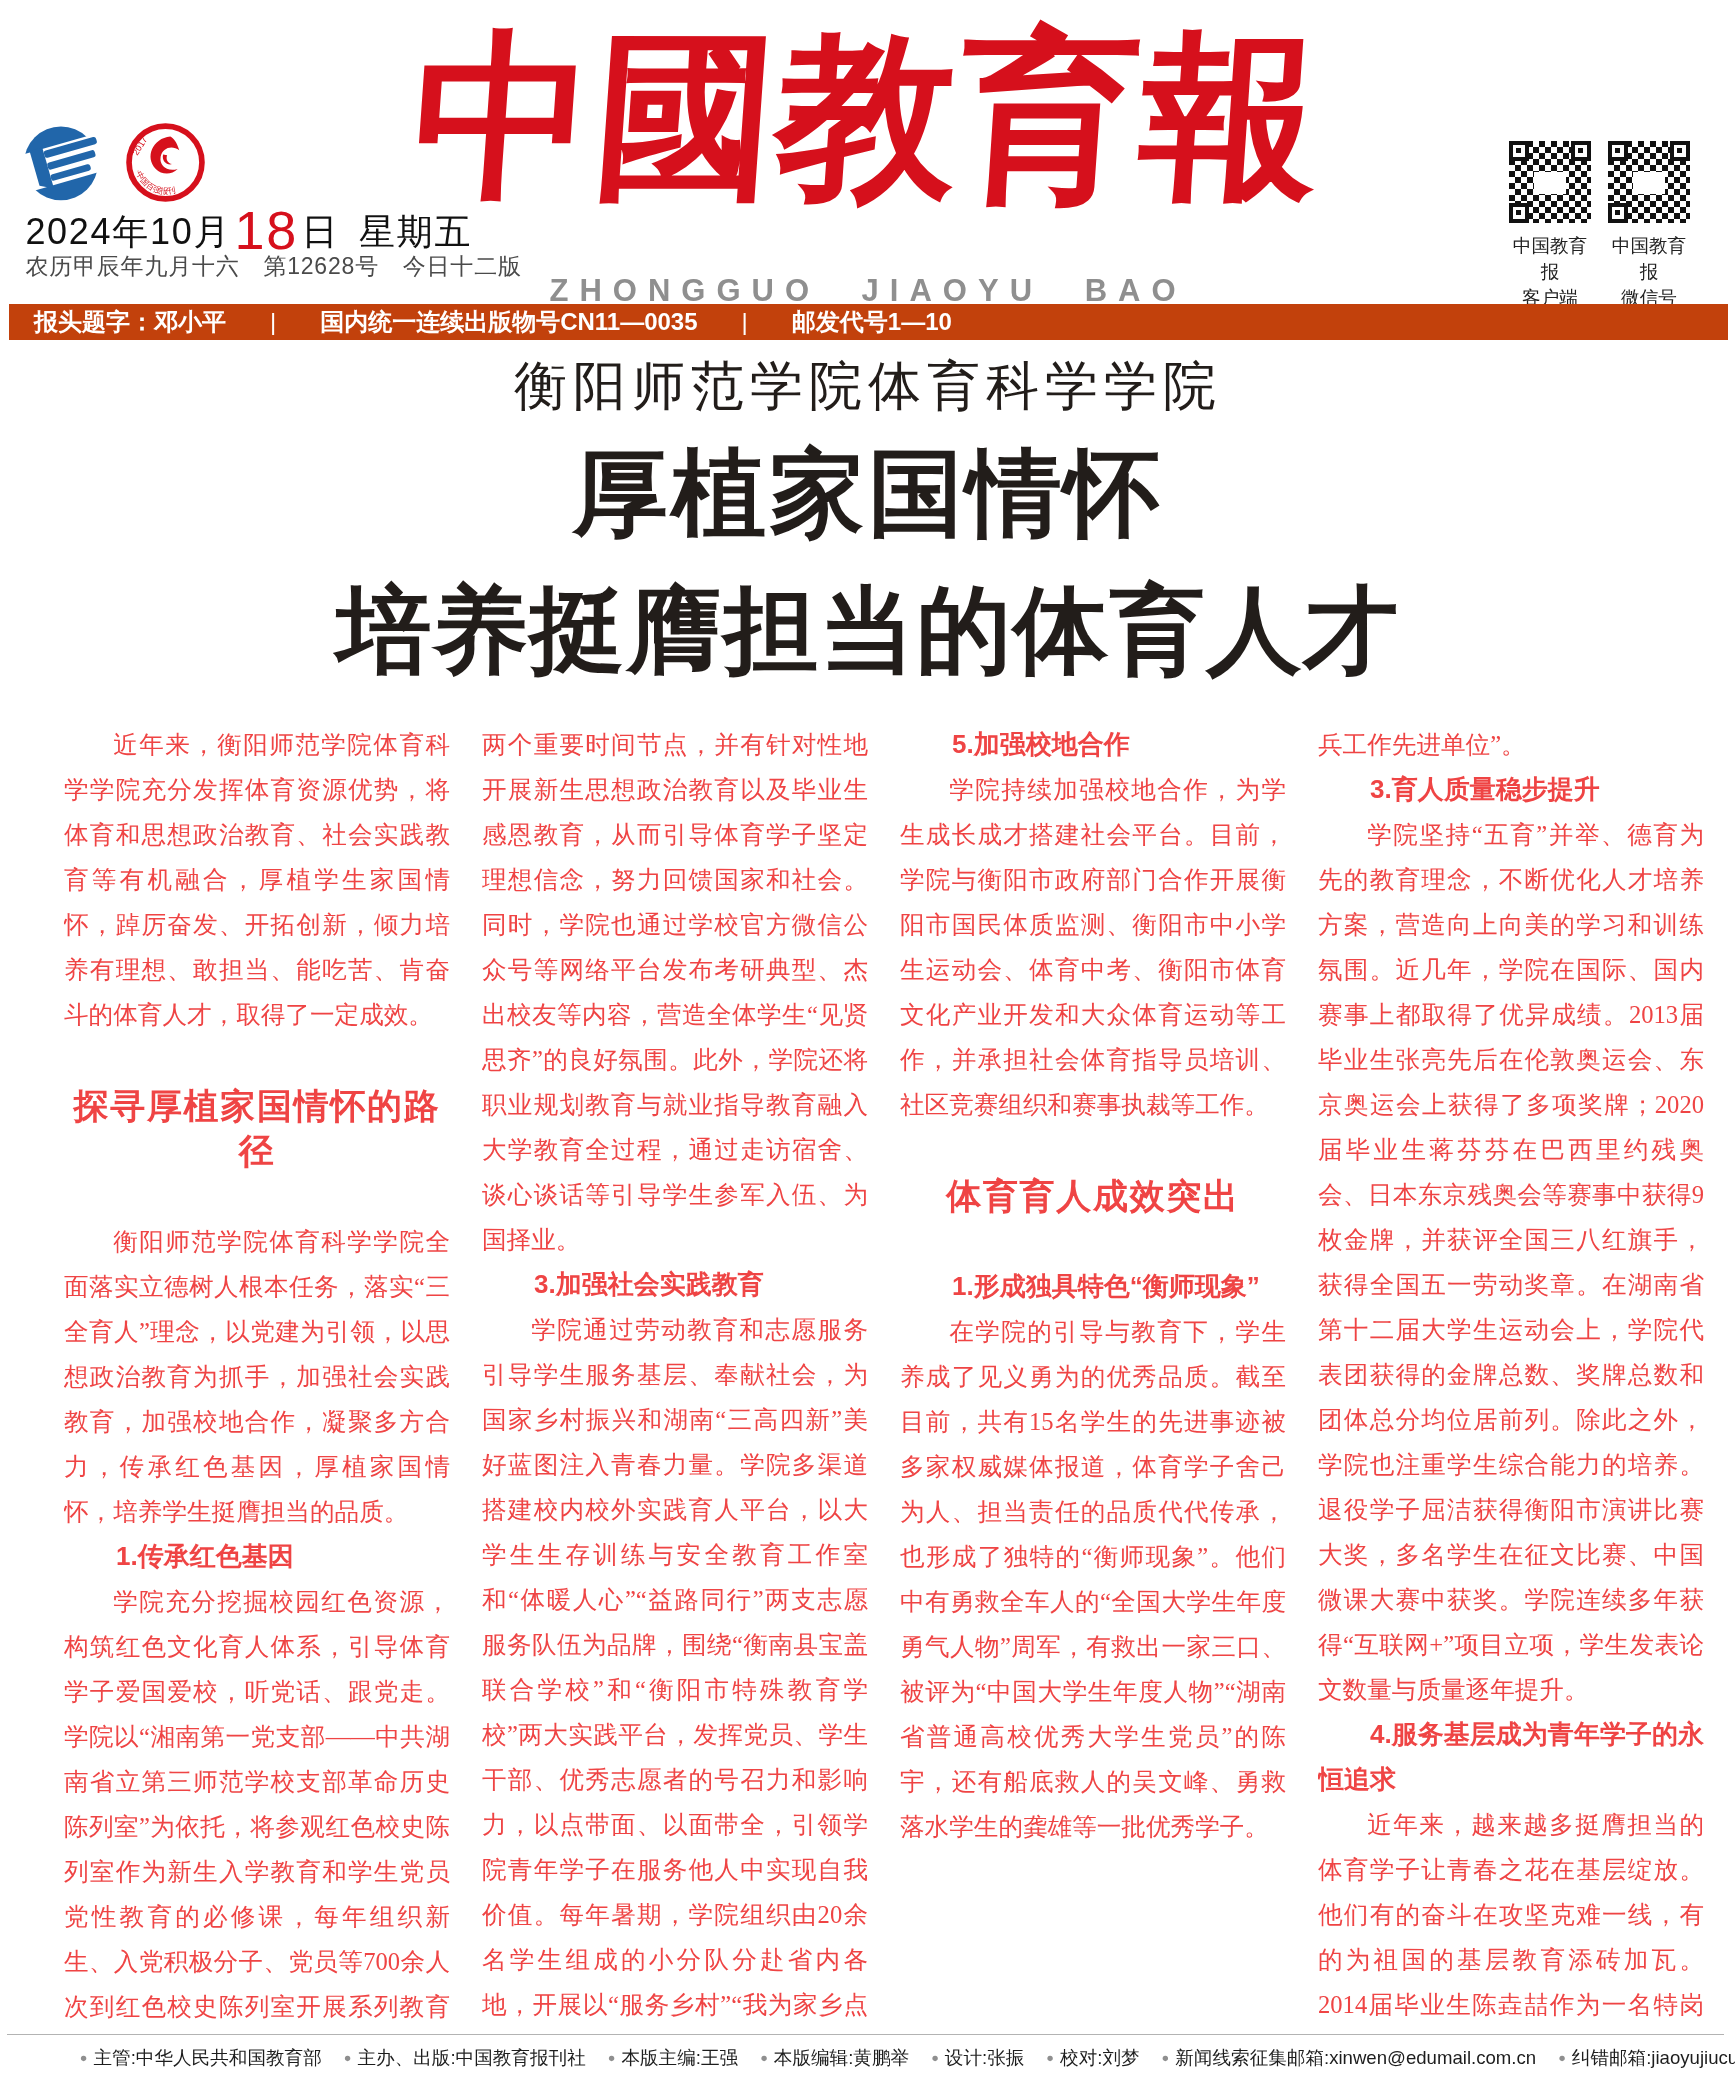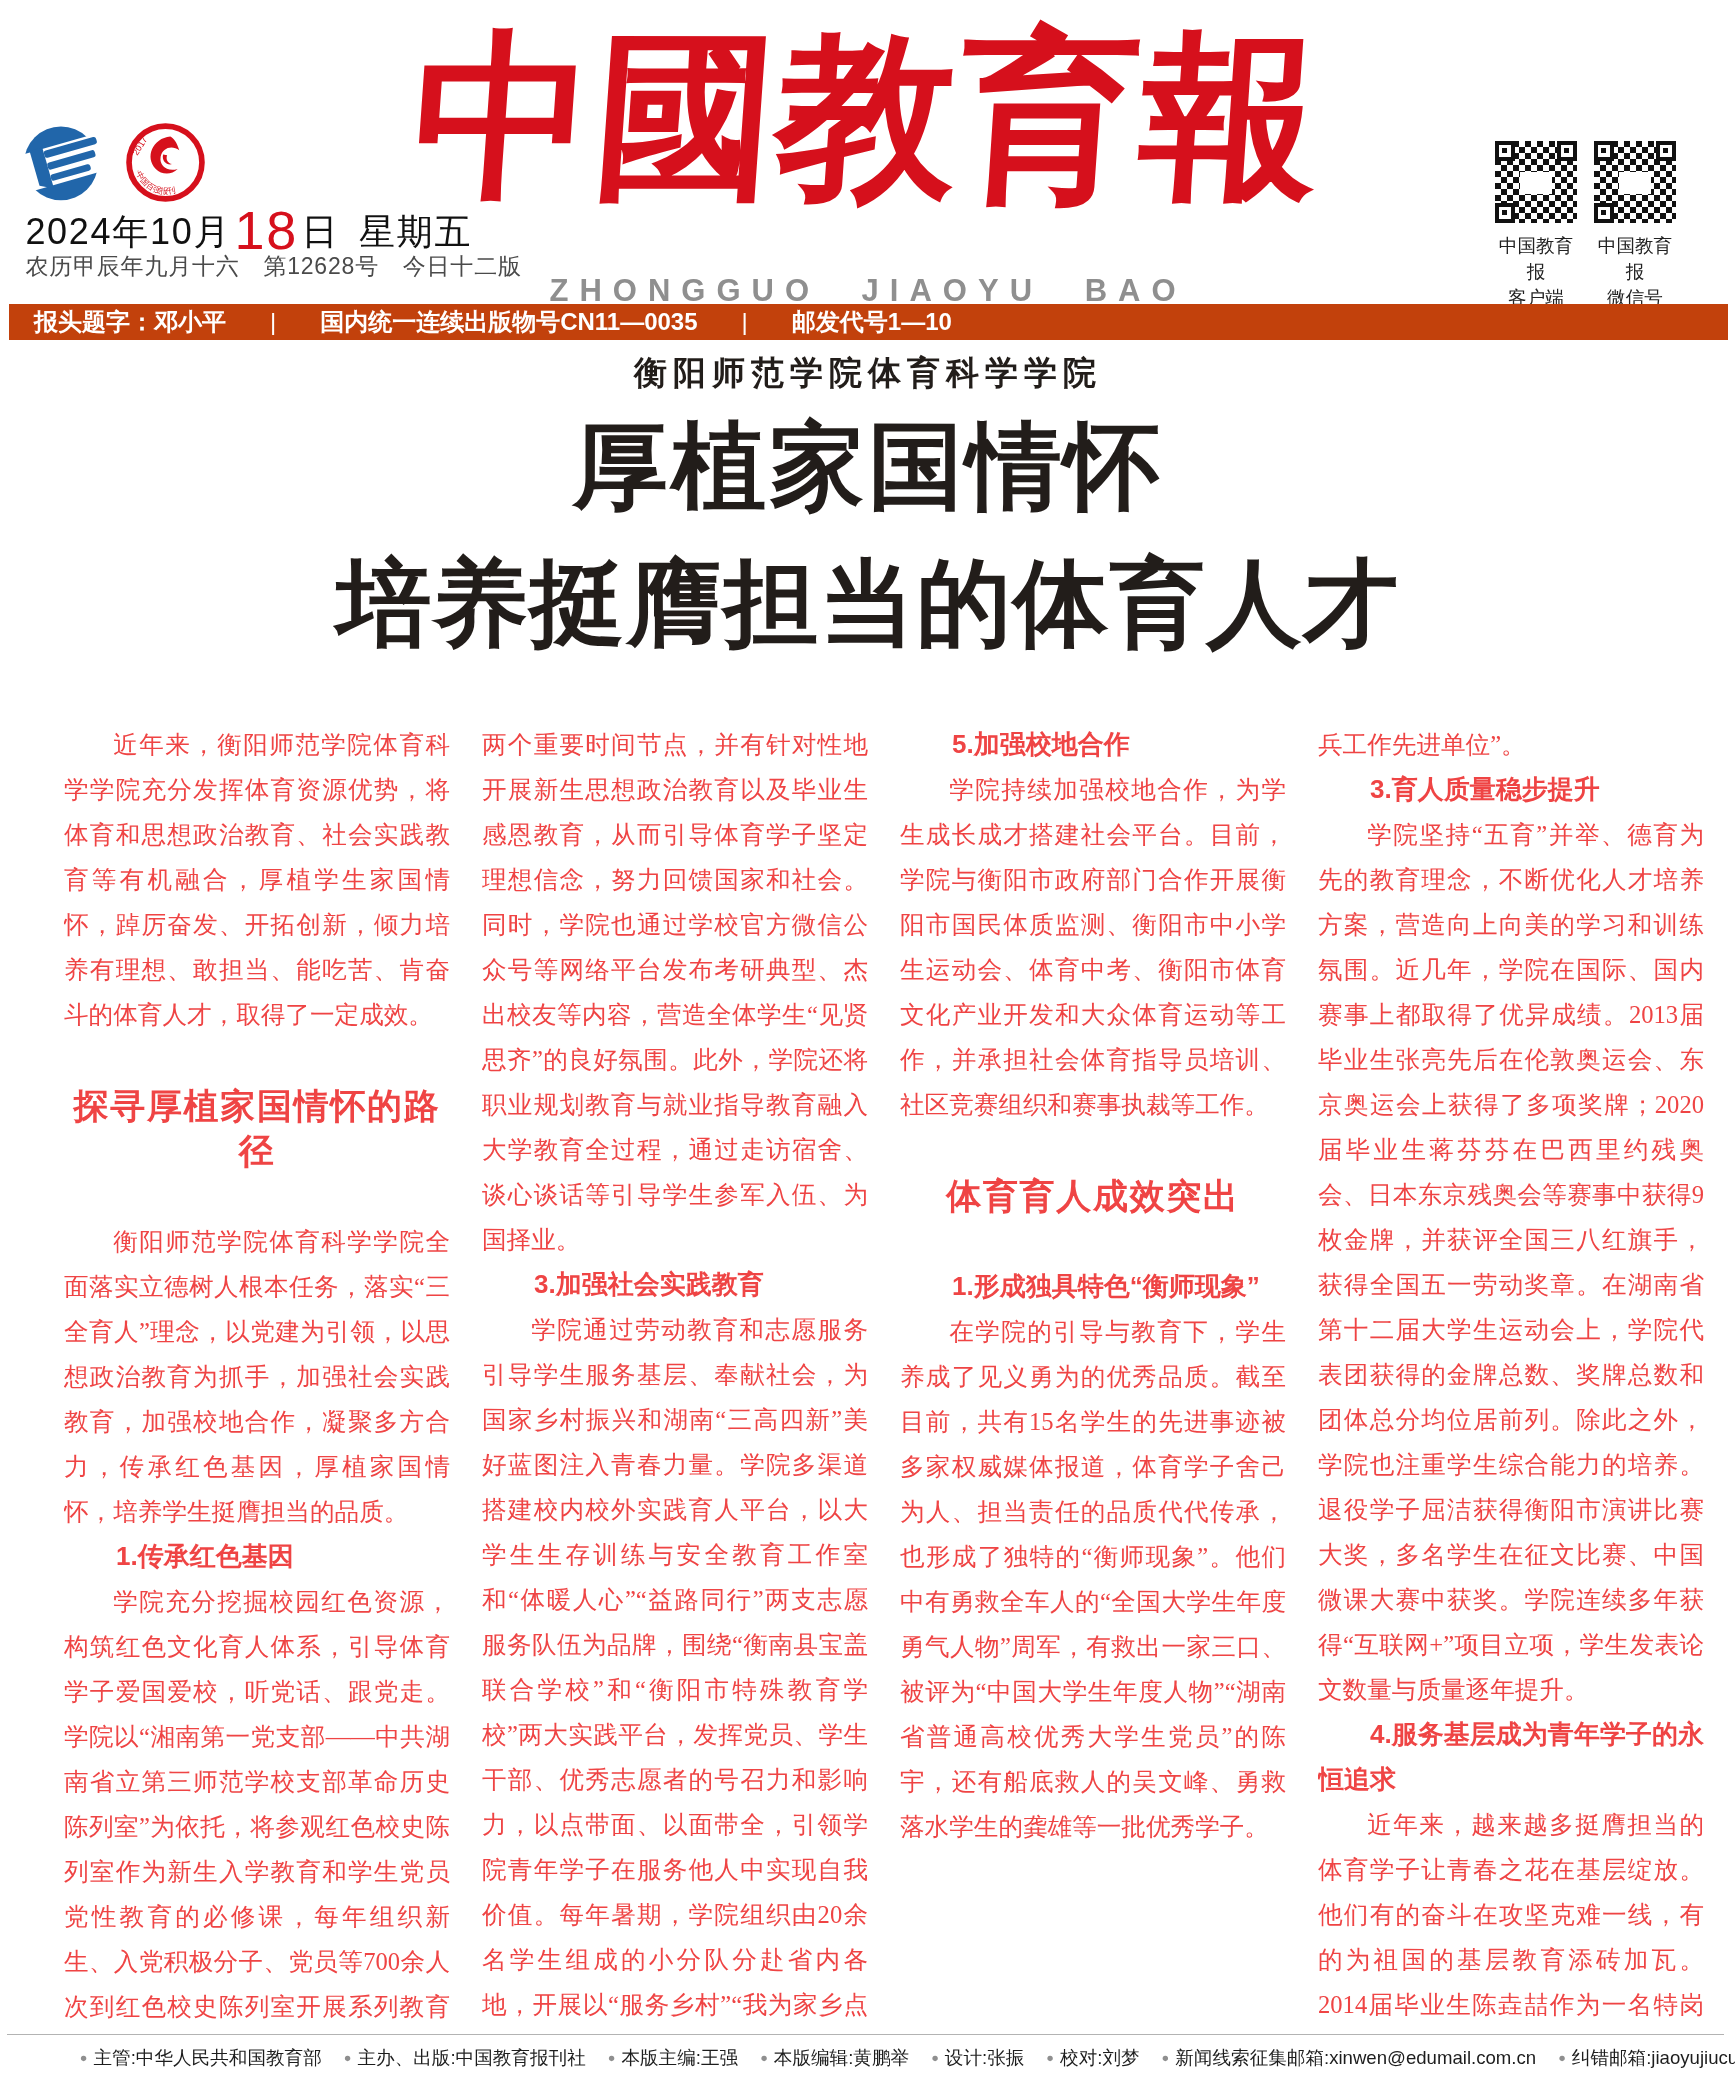--- a/index.html
+++ b/index.html
@@ -15,41 +15,41 @@
   .lunar{position:absolute;left:25.4px;top:251px;font-family:"Liberation Sans",sans-serif;
          font-size:23px;color:#4a4a4a;letter-spacing:0.8px;white-space:nowrap;}
 
   .masthead{position:absolute;left:50%;top:-15.3px;transform:translateX(-50%) skewX(-4deg);
             font-size:180px;line-height:1.45;font-weight:bold;color:#d6101c;
             font-family:"DejaVu Serif",serif;letter-spacing:1.7px;white-space:nowrap;}
   .pinyin{position:absolute;left:50%;top:273px;transform:translateX(-50%);
           font-family:"Liberation Sans",sans-serif;font-weight:bold;color:#8f8f8f;
           font-size:31px;letter-spacing:11px;word-spacing:22px;white-space:nowrap;}
 
-  .qr-area{position:absolute;right:60px;top:141px;display:flex;gap:17px;}
+  .qr-area{position:absolute;right:46px;top:141px;display:flex;gap:17px;}
   .qr-box{width:82px;}
   .qr{width:82px;height:82px;position:relative;background:
       repeating-conic-gradient(#111 0% 25%, #fff 0% 50%) 0 0/12px 12px;outline:3.4px solid #fff;}
   .qr .finder{position:absolute;width:20.3px;height:20.3px;border:4.2px solid #111;background:#fff;box-sizing:border-box;}
   .qr .finder::after{content:"";position:absolute;left:3.4px;top:3.4px;width:5.1px;height:5.1px;background:#111;}
   .qr .f-tl{left:0;top:0;} .qr .f-tr{right:0;top:0;} .qr .f-bl{left:0;bottom:0;}
   .qr .center{position:absolute;left:25.4px;top:30.5px;width:32px;height:22px;background:#fff;
               color:#d6101c;font-size:7.6px;line-height:22px;text-align:center;font-family:"Liberation Sans",sans-serif;}
   .qr-label{margin-top:10.2px;text-align:center;font-family:"Liberation Sans",sans-serif;
             font-size:18.6px;line-height:26px;color:#222;}
 
   
   .redbar{position:absolute;left:8.5px;right:8.5px;top:304px;height:36px;background:#c2410c;
           color:#fff;font-family:"Liberation Sans",sans-serif;font-weight:bold;font-size:24px;
           line-height:36px;padding-left:25.4px;white-space:nowrap;box-sizing:border-box;}
   .rb-sep{margin:0 44px;font-weight:400;}
 
   
   .headline{position:absolute;left:0;right:0;top:351px;text-align:center;color:#221d1a;}
-  .kicker{font-size:33px;letter-spacing:6px;font-weight:700;}
+  .kicker{font-size:53px;letter-spacing:6px;font-weight:400;}
   .title1{font-size:95px;font-weight:bold;letter-spacing:3.4px;margin-top:22px;line-height:1.05;}
   .title2{font-size:95px;font-weight:bold;letter-spacing:1.7px;margin-top:37px;line-height:1.05;}
 
   
   .cols{position:absolute;left:64px;top:722px;display:flex;gap:32px;}
   .col{width:386px;height:1305px;overflow:hidden;font-size:24.6px;line-height:45px;
        text-align:justify;color:#ef4444;}
   .col p{margin:0;}
   .para{text-indent:2em;}
   .cont{text-indent:0;}

